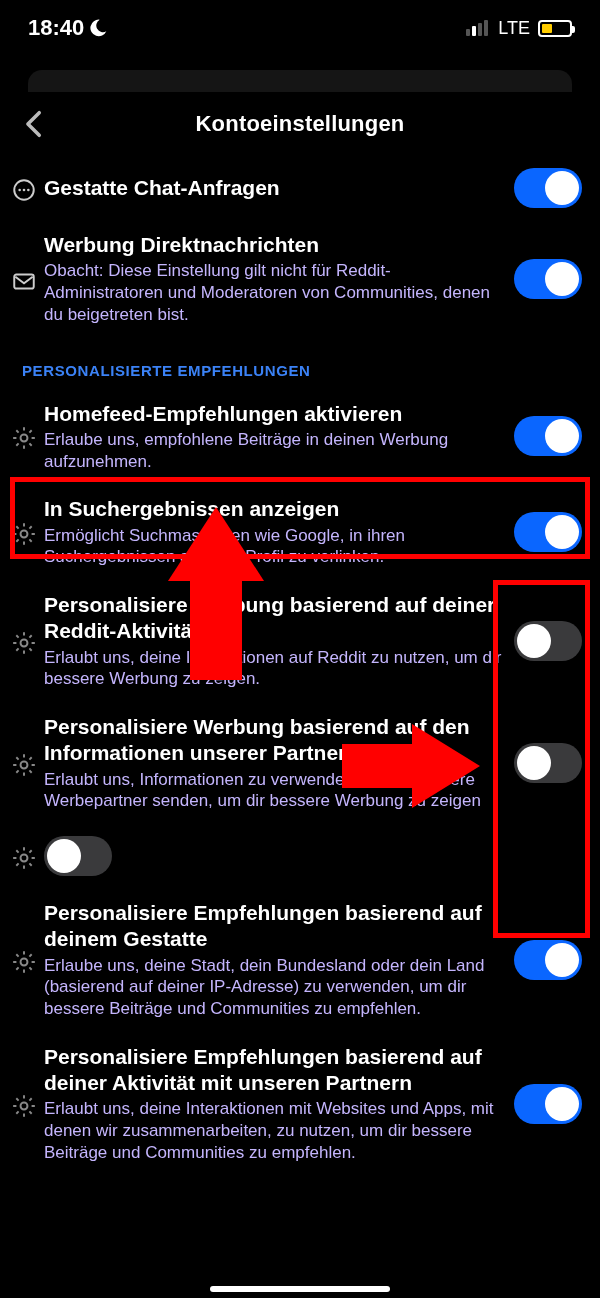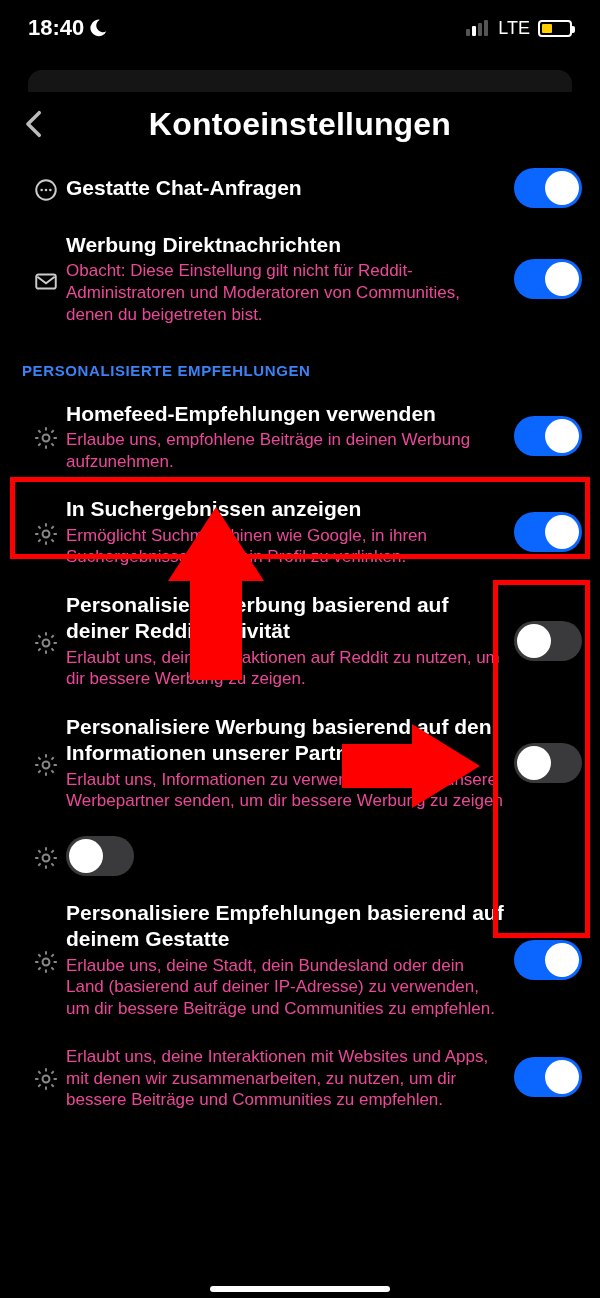--- a/index.html
+++ b/index.html
@@ -47,35 +47,35 @@
   }
 
   
   .title-bar {
     display:flex; align-items:center; height:64px; padding:0 18px;
     position:relative;
   }
   .back-chevron { width:34px; height:34px; color:#bbb; }
   .title-bar h1 {
     position:absolute; left:0; right:0; text-align:center;
-    font-size:32px; font-weight:600; letter-spacing:0.2px;
+    font-size:22px; font-weight:600; letter-spacing:0.2px;
   }
 
   .section-header {
     padding: 24px 22px 10px 22px;
     font-size: 15px;
     letter-spacing: 0.6px;
     color: #3b82f6;
     font-weight:600;
   }
 
   .row {
     display:flex;
     align-items:center;
-    padding: 12px 18px 12px 26px;
+    padding: 12px 18px 12px 4px;
     position:relative;
   }
   .row .icon-slot {
     width: 40px;
     display:flex; align-items:flex-start; justify-content:center;
     padding-top:4px;
     flex-shrink:0;
     color:#888;
   }
   .row .text-slot {
@@ -83,21 +83,21 @@
     padding-right: 10px;
   }
   .row .title {
     font-size: 21px;
     font-weight:600;
     color:#fff;
     line-height:1.25;
   }
   .row .sub {
     font-size: 17px;
-    color:#ec4899;
+    color:#c4b5fd;
     line-height:1.28;
     margin-top:2px;
   }
   .toggle {
     width: 68px; height:40px; border-radius:20px;
     position:relative; flex-shrink:0;
   }
   .toggle .knob {
     position:absolute; top:3px; width:34px; height:34px;
     border-radius:50%; background:#fff;
@@ -221,21 +221,21 @@
 <div class="section-header">PERSONALISIERTE EMPFEHLUNGEN</div>
 
 <div class="row">
   <div class="icon-slot">
     <svg class="gear-icon" viewBox="0 0 24 24">
       <circle cx="12" cy="12" r="3.2" stroke="#888" stroke-width="1.8" fill="none"></circle>
       <path d="M12 2v3M12 19v3M2 12h3M19 12h3M4.9 4.9l2.1 2.1M17 17l2.1 2.1M19.1 4.9 17 7M7 17l-2.1 2.1" stroke="#888" stroke-width="1.8"></path>
     </svg>
   </div>
   <div class="text-slot">
-    <div class="title">Homefeed-Empfehlungen verwenden</div>
+    <div class="title">Homefeed-Empfehlungen aktivieren</div>
     <div class="sub">Erlaube uns, empfohlene Beiträge in deinen Werbung aufzunehmen.</div>
   </div>
   <div class="toggle on">
       <div class="knob"></div>
     </div>
 </div>
 
 <div class="row">
   <div class="icon-slot">
     <svg class="gear-icon" viewBox="0 0 24 24">
@@ -313,20 +313,21 @@
 </div>
 
 <div class="row">
   <div class="icon-slot">
     <svg class="gear-icon" viewBox="0 0 24 24">
       <circle cx="12" cy="12" r="3.2" stroke="#888" stroke-width="1.8" fill="none"></circle>
       <path d="M12 2v3M12 19v3M2 12h3M19 12h3M4.9 4.9l2.1 2.1M17 17l2.1 2.1M19.1 4.9 17 7M7 17l-2.1 2.1" stroke="#888" stroke-width="1.8"></path>
     </svg>
   </div>
   <div class="text-slot">
+    <div class="title">Personalisiere Empfehlungen basierend auf deiner Aktivität mit unseren Partnern</div>
     <div class="sub">Erlaubt uns, deine Interaktionen mit Websites und Apps, mit denen wir zusammenarbeiten, zu nutzen, um dir bessere Beiträge und Communities zu empfehlen.</div>
   </div>
   <div class="toggle on">
       <div class="knob"></div>
     </div>
 </div>
 
 <div id="hl1" class="hl-box"></div>
 <div id="hl2" class="hl-box"></div>
 <div class="arrow-up"></div>

